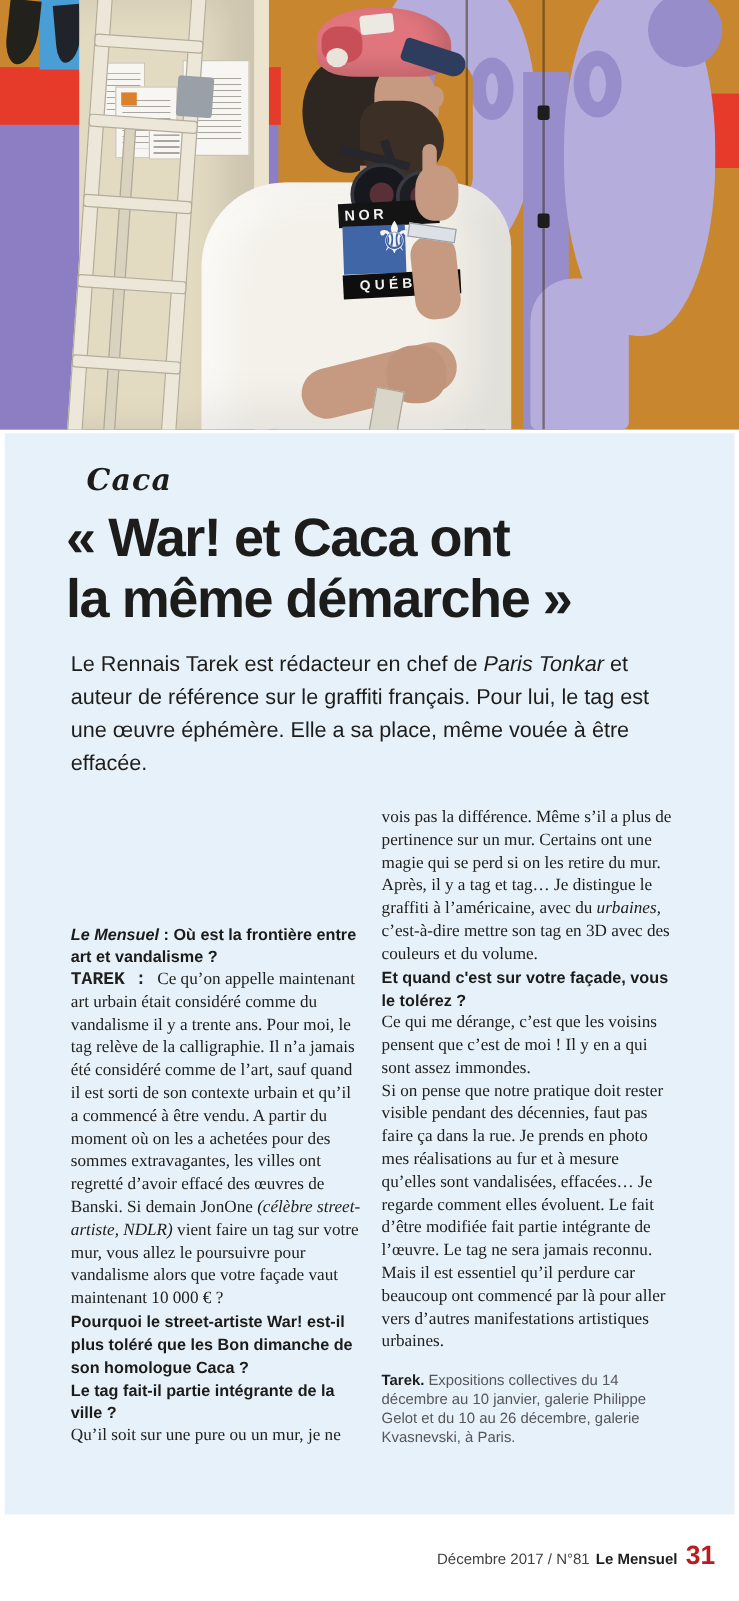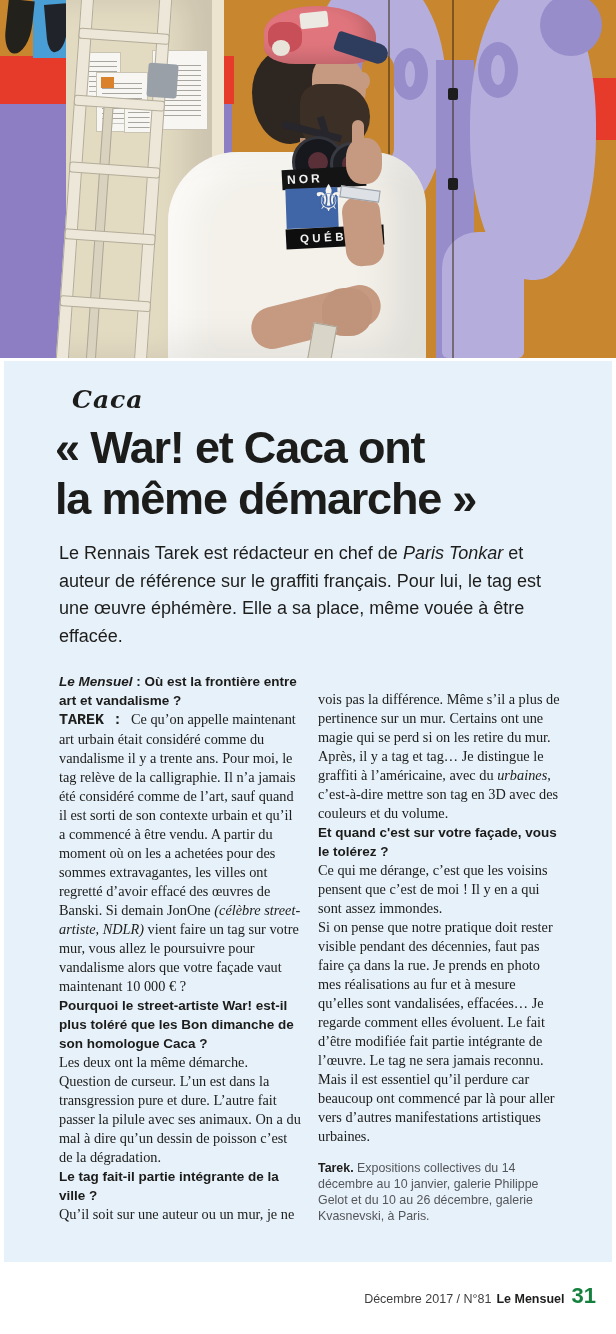--- a/index.html
+++ b/index.html
@@ -118,21 +118,21 @@
   .a{font-family:"Liberation Serif",serif;font-size:14.3px;line-height:19px;color:#20201e;}
   .a .lead{font-family:Liberation Mono, monospace;font-weight:700;font-size:15px;}
   .a em{font-style:italic;}
   .note{margin-top:14px !important;font:12.4px/16px "Liberation Sans",sans-serif;color:#55565a;}
   .note strong{color:#1d1d1b;}
 
   
   .pfooter{position:absolute;right:20px;top:1283px;display:flex;align-items:baseline;gap:5px;
            font-size:12.5px;color:#3f3f41;}
   .pfooter strong{color:#1d1d1b;}
-  .pagenum{font-size:22px;font-weight:700;color:#15803d;margin-left:2px;}
+  .pagenum{font-size:22px;font-weight:700;color:#b91c1c;margin-left:2px;}
 </style>
 </head>
 <body>
 
 <figure class="photo" style="margin:0">
   <div class="purple-wall"></div>
   <div class="red-left"></div>
   <div class="red-right"></div>
   <div class="sky-patch"></div>
   <div class="fern1"></div>
@@ -218,23 +218,22 @@
   </h1>
   <p class="intro">
     <span>Le Rennais Tarek est rédacteur en chef de </span><em>Paris Tonkar</em><span> et auteur de référence sur le graffiti français. Pour lui, le tag est une œuvre éphémère. Elle a sa place, même vouée à être effacée.</span>
   </p>
 
   <div class="cols">
     <div class="col">
       <p class="q"><span class="bi">Le Mensuel</span><span> : Où est la frontière entre art et vandalisme ?</span></p>
       <p class="a"><span class="lead">TAREK : </span><span>Ce qu’on appelle maintenant art urbain était considéré comme du vandalisme il y a trente ans. Pour moi, le tag relève de la calligraphie. Il n’a jamais été considéré comme de l’art, sauf quand il est sorti de son contexte urbain et qu’il a commencé à être vendu. A partir du moment où on les a achetées pour des sommes extravagantes, les villes ont regretté d’avoir effacé des œuvres de Banski. Si demain JonOne </span><em>(célèbre street-artiste, NDLR)</em><span> vient faire un tag sur votre mur, vous allez le poursuivre pour vandalisme alors que votre façade vaut maintenant 10 000 € ?</span></p>
       <p class="q">Pourquoi le street-artiste War! est-il plus toléré que les Bon dimanche de son homologue Caca ?</p>
-      <p class="a">Les deux ont la même démarche. Question de curseur. L’un est dans la transgression pure et dure. L’autre fait passer la pilule avec ses animaux. On a du mal à dire qu’un dessin de poisson c’est de la dégradation.</p>
       <p class="q">Le tag fait-il partie intégrante de la ville ?</p>
-      <p class="a">Qu’il soit sur une auteur ou un mur, je ne</p>
+      <p class="a">Qu’il soit sur une pure ou un mur, je ne</p>
     </div>
     <div class="col">
       <p class="a"><span>vois pas la différence. Même s’il a plus de pertinence sur un mur. Certains ont une magie qui se perd si on les retire du mur. Après, il y a tag et tag… Je distingue le graffiti à l’américaine, avec du </span><em>urbaines</em><span>, c’est-à-dire mettre son tag en 3D avec des couleurs et du volume.</span></p>
       <p class="q">Et quand c'est sur votre façade, vous le tolérez ?</p>
       <p class="a">Ce qui me dérange, c’est que les voisins pensent que c’est de moi ! Il y en a qui sont assez immondes.</p>
       <p class="a">Si on pense que notre pratique doit rester visible pendant des décennies, faut pas faire ça dans la rue. Je prends en photo mes réalisations au fur et à mesure qu’elles sont vandalisées, effacées… Je regarde comment elles évoluent. Le fait d’être modifiée fait partie intégrante de l’œuvre. Le tag ne sera jamais reconnu. Mais il est essentiel qu’il perdure car beaucoup ont commencé par là pour aller vers d’autres manifestations artistiques urbaines.</p>
       <p class="note"><strong>Tarek.</strong><span> Expositions collectives du 14 décembre au 10 janvier, galerie Philippe Gelot et du 10 au 26 décembre, galerie Kvasnevski, à Paris.</span></p>
     </div>
   </div>
 </section>

